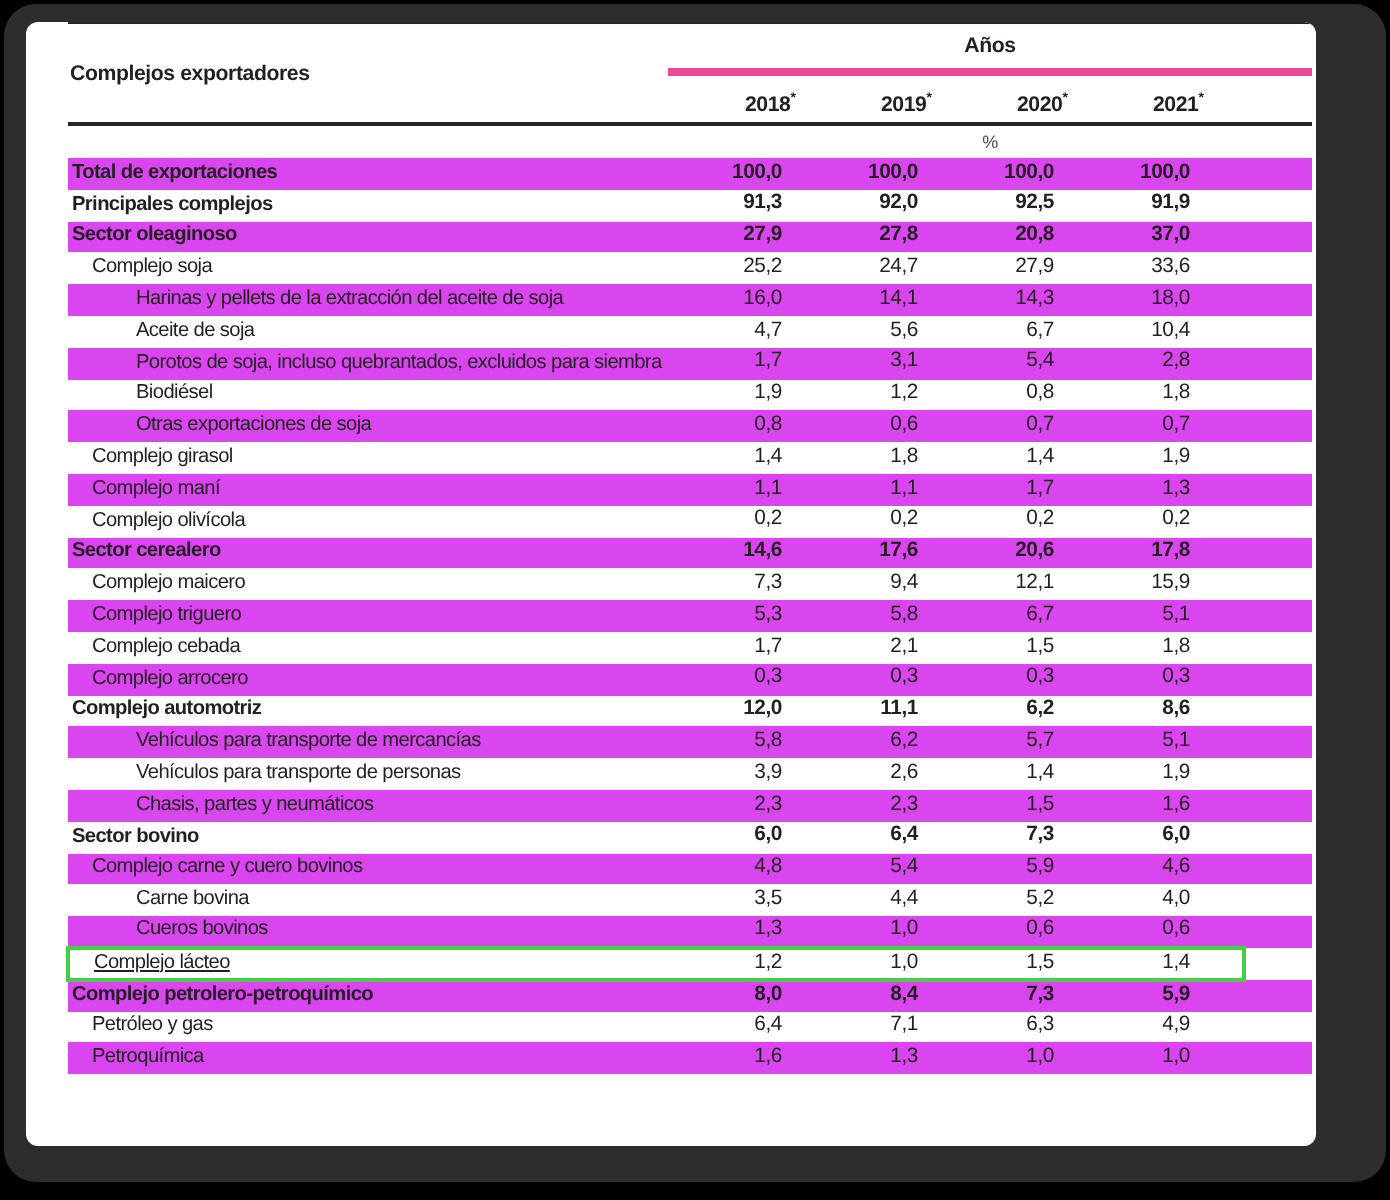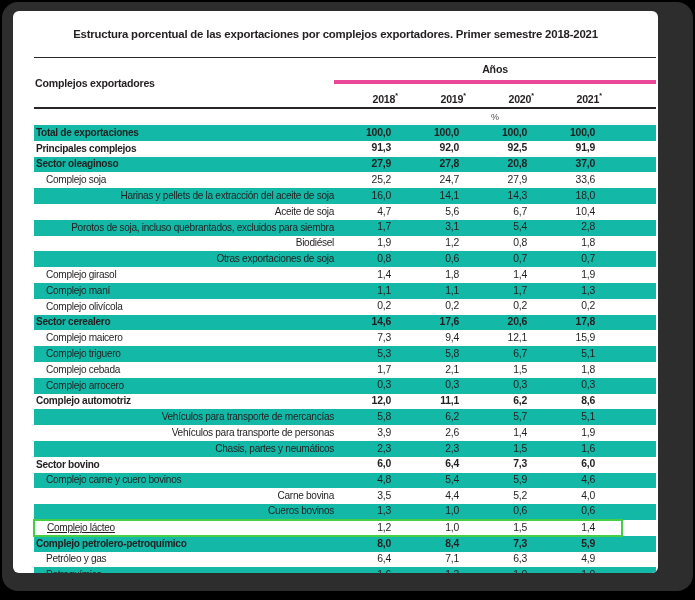--- a/index.html
+++ b/index.html
@@ -67,46 +67,43 @@
   }
   tr.r2 th sup { font-size:7px; letter-spacing:0; }
   tr.pct-row td { height:14px; }
   td.pct-cell {
     text-align:center; font-size:9px; color:#4c4c4c;
     font-weight:normal;
   }
 
   tbody tr { height:15.8px; }
   tbody td { padding:0; line-height:1; vertical-align:middle; }
-  tbody tr.shaded { background:#14b8a6; }
+  tbody tr.shaded { background:#d946ef; }
   tbody tr.bold { font-weight:bold; }
   td.lbl {
     font-size:10.1px; letter-spacing:-0.3px;
     white-space:nowrap; overflow:visible;
   }
   td.lbl.ind0 { padding-left:2px; }
   td.lbl.ind1 { padding-left:12px; }
-  td.lbl.ind2 { padding-left:22px;text-align:right; }
+  td.lbl.ind2 { padding-left:34px; }
   td.num { text-align:right; padding-right:11px; }
 
   tbody tr.hl td { border-top:2px solid #45cf45; border-bottom:2px solid #45cf45; }
   tbody tr.hl td:first-child { border-left:2px solid #45cf45;text-decoration:underline; }
   tbody tr.hl td.sp1 { border-right:2px solid #45cf45; }
   tbody tr.hl td.sp2 { border-top:none; border-bottom:none; }
 </style>
 </head>
 <body>
 
 <div class="frame"></div>
 
 <div class="page">
 
-  <div class="title-wrap">
-    <div class="title">Estructura porcentual de las exportaciones por complejos exportadores. Primer semestre 2018-2021</div>
-  </div>
 
   <table>
     <colgroup>
       <col class="c-label">
       <col class="c-year">
         <col class="c-year">
         <col class="c-year">
         <col class="c-year">
       <col class="c-sp1">
         <col class="c-sp2">

